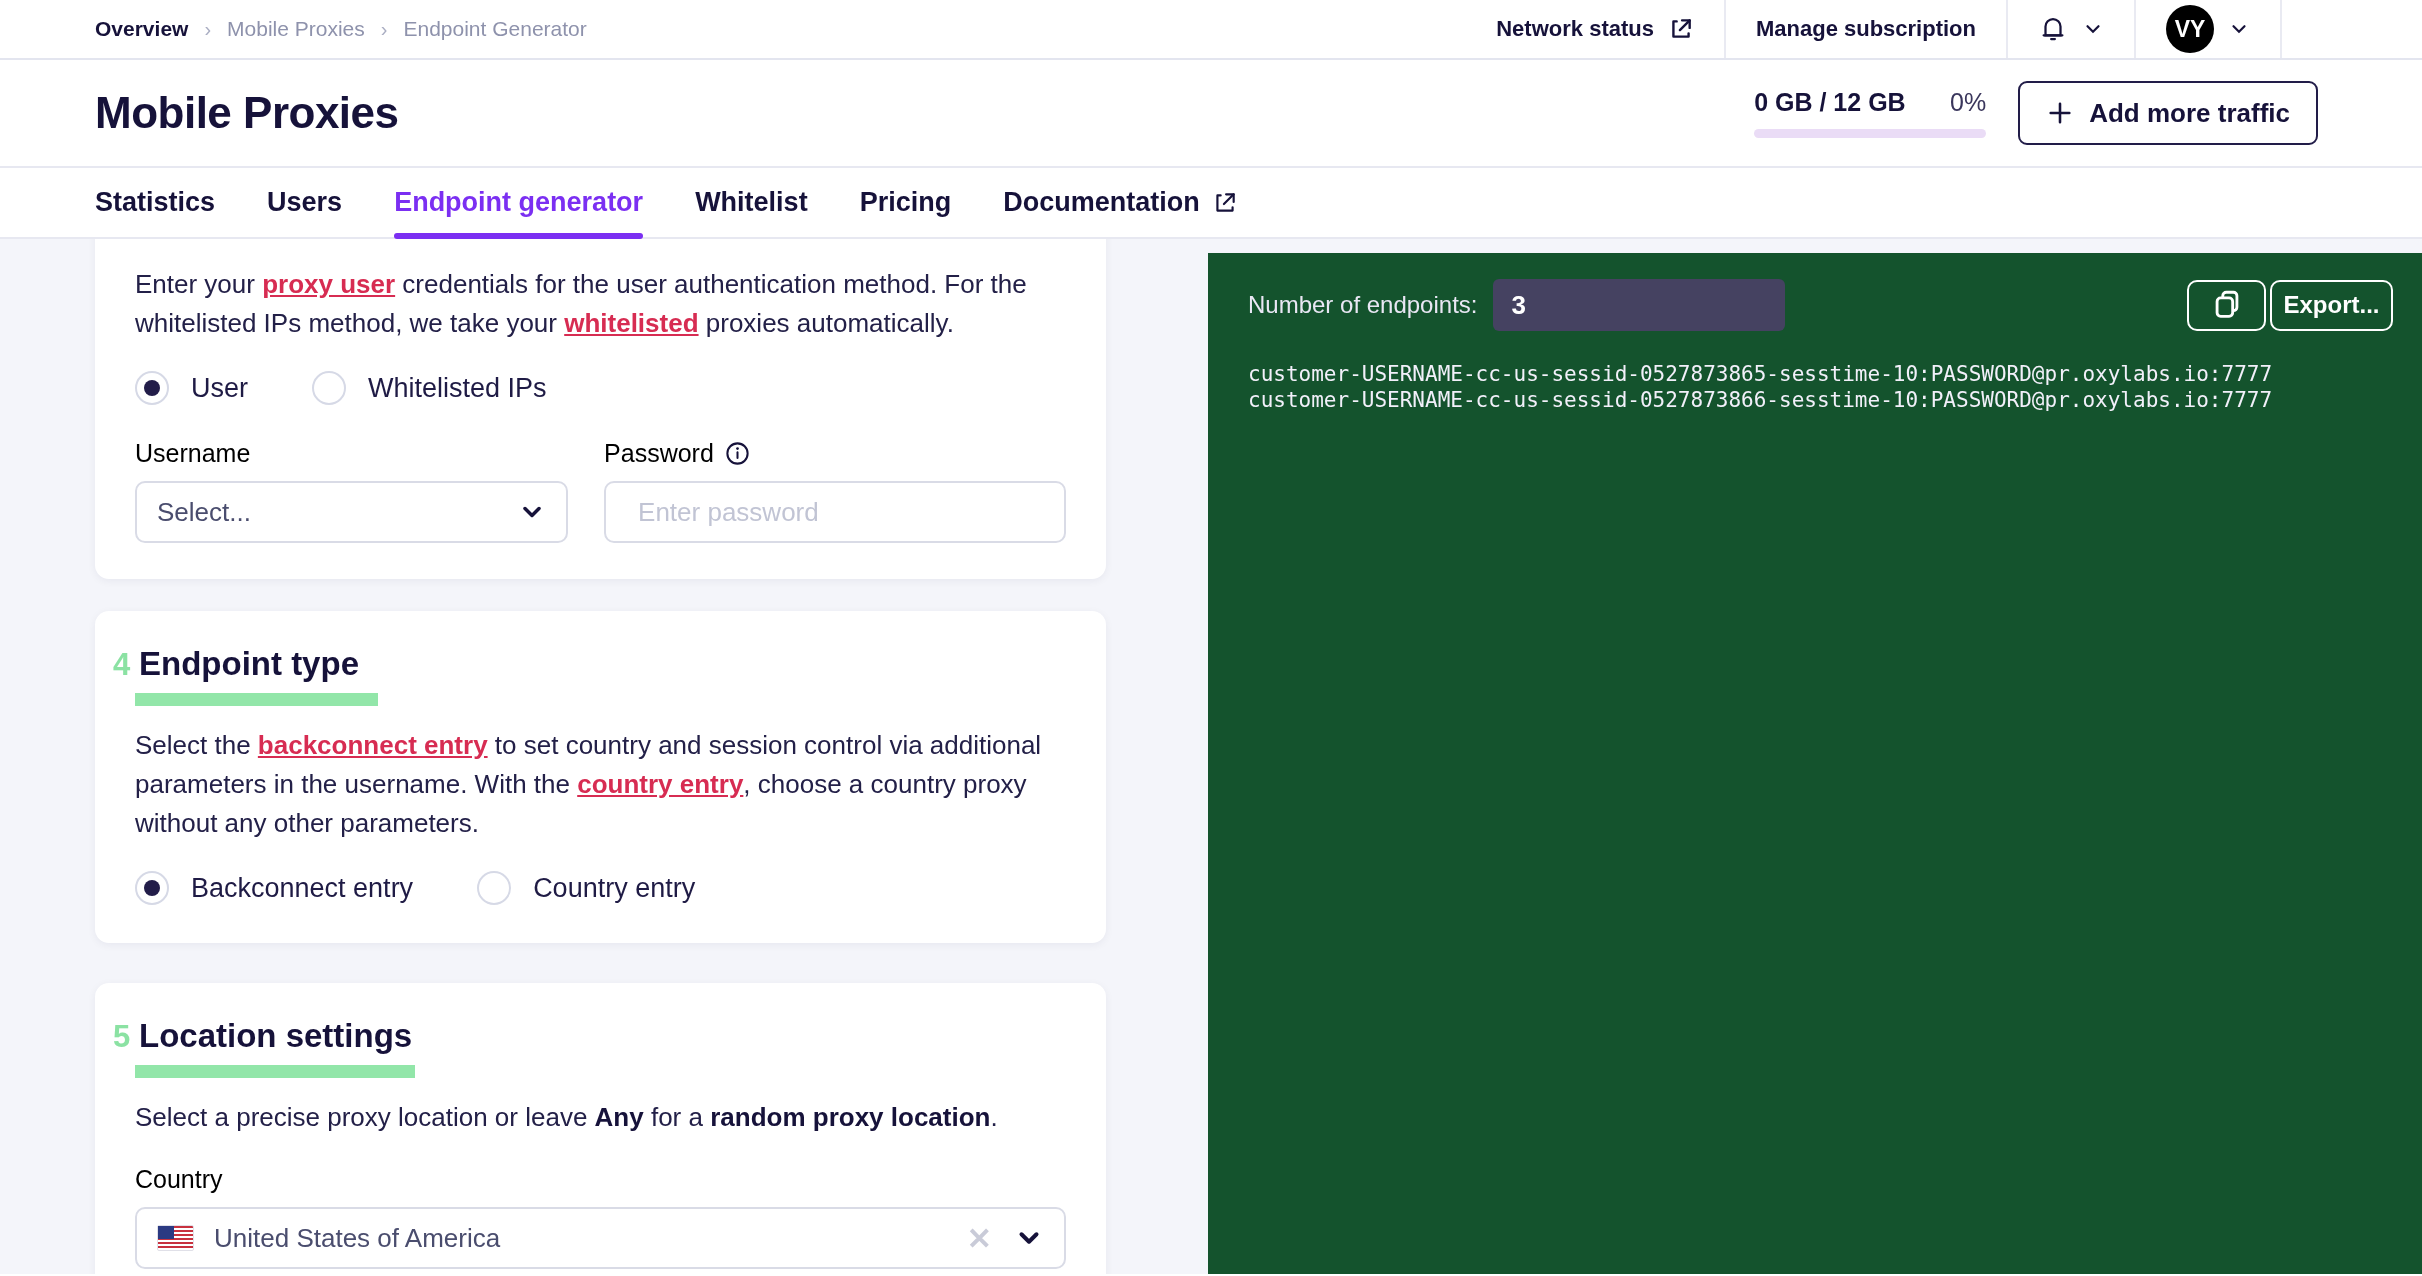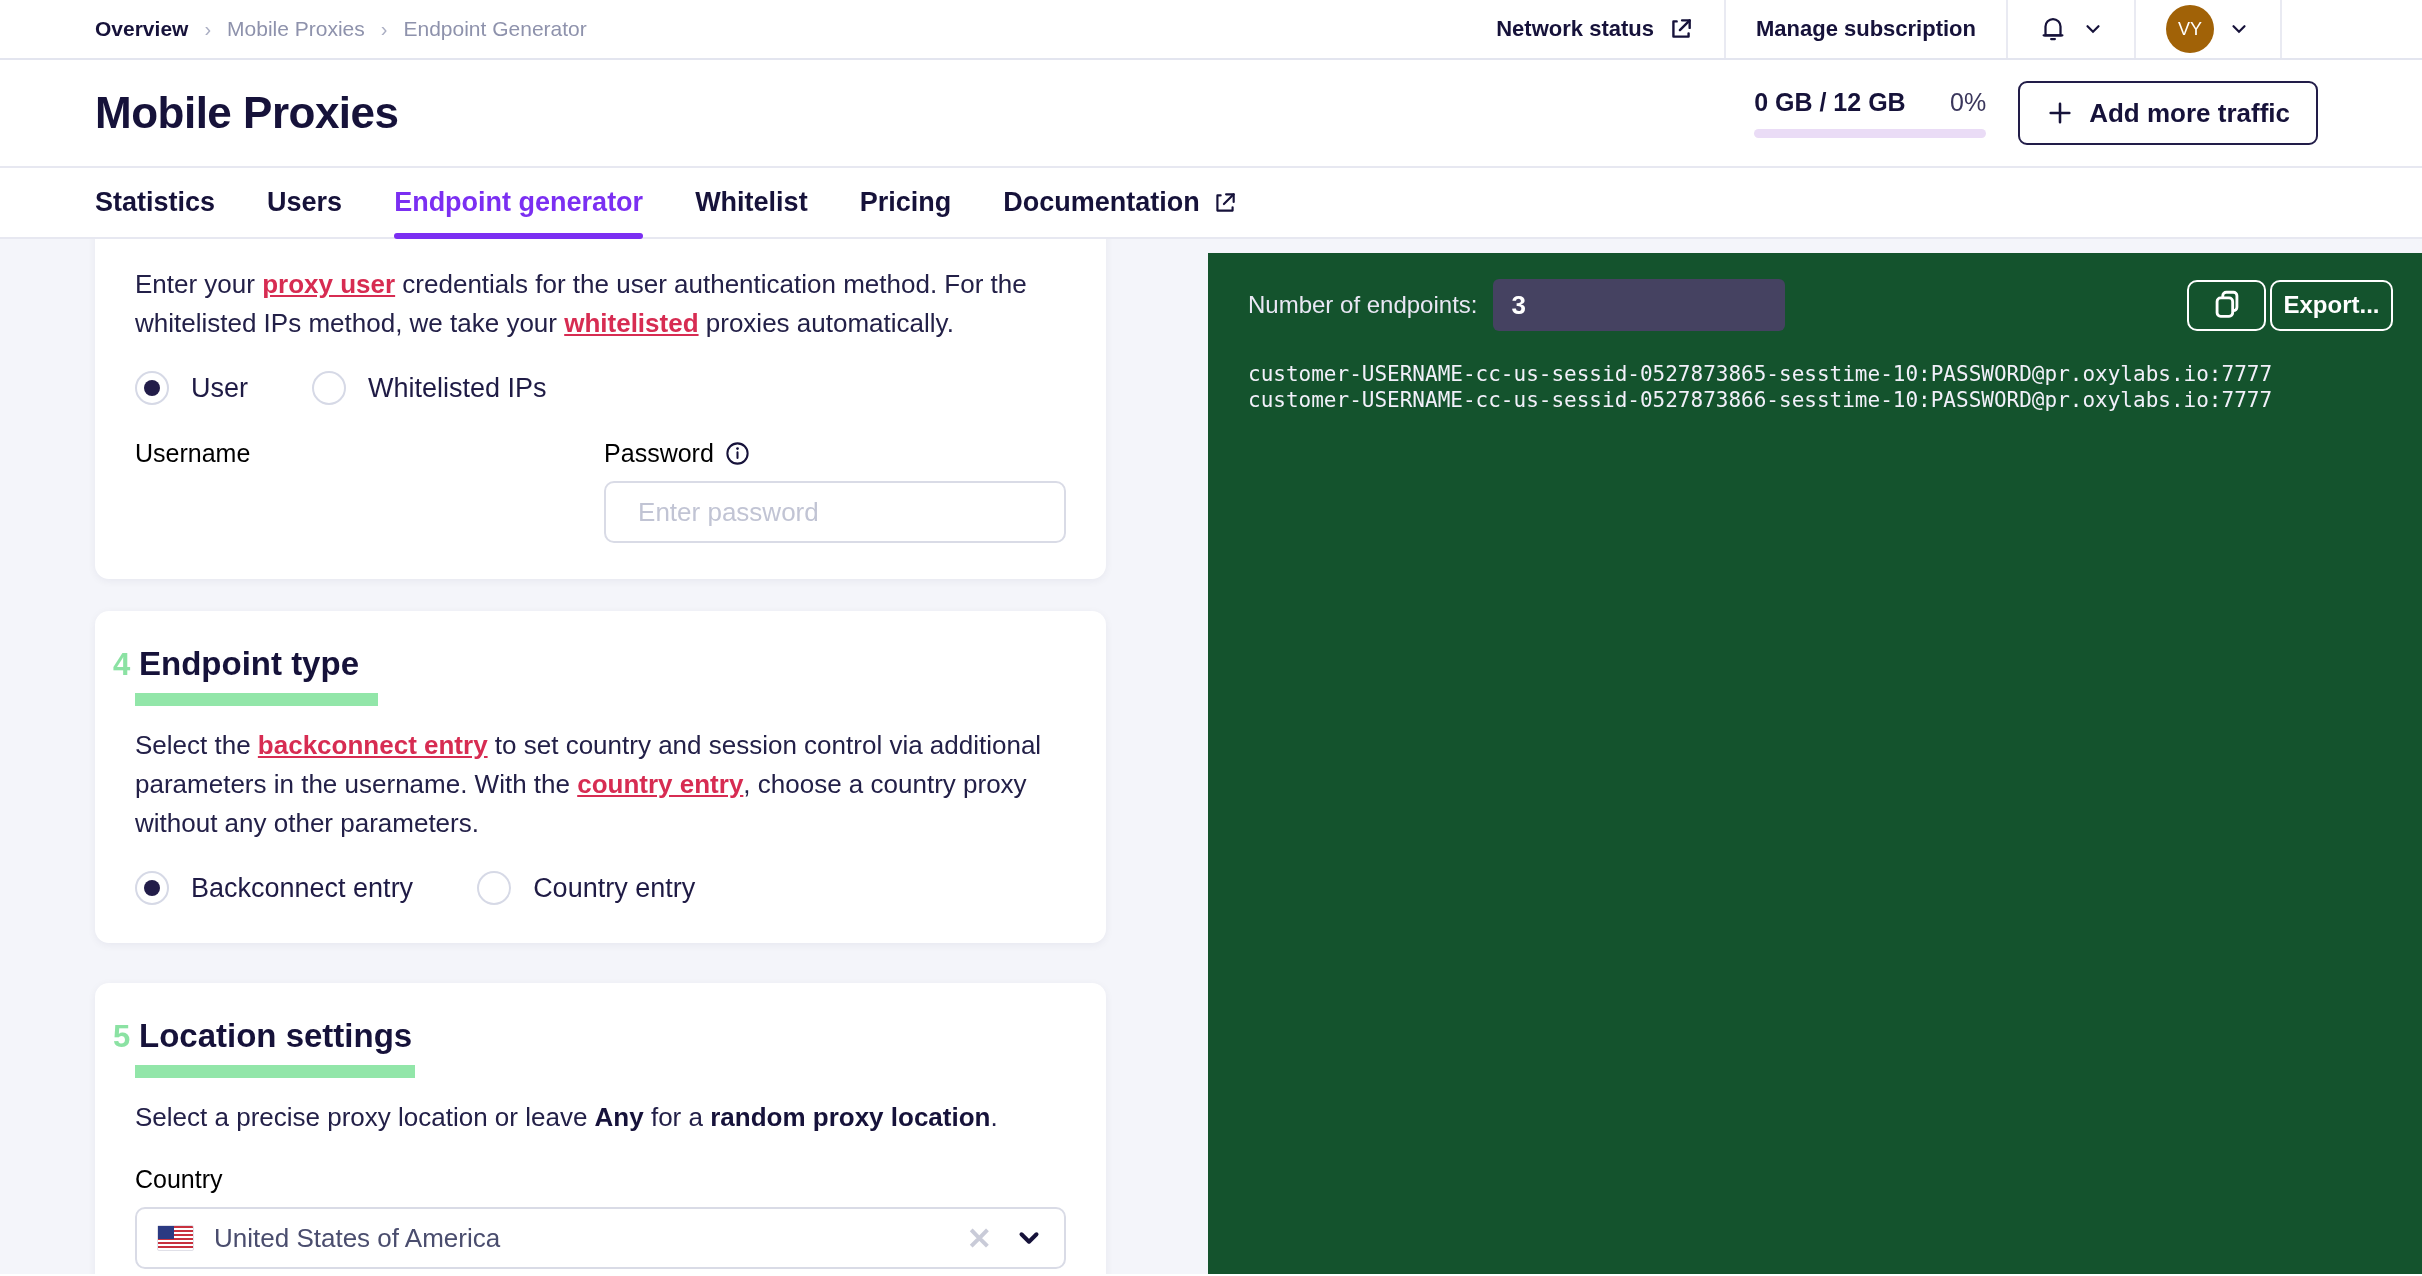--- a/index.html
+++ b/index.html
@@ -11,22 +11,22 @@
     border-bottom:2px solid #e3e5ef; background:#fff; }
   .breadcrumb { display:flex; align-items:center; padding-left:95px; font-size:21px; }
   .crumb-current { font-weight:700; color:#16123a; }
   .crumb { color:#8e92ac; font-weight:500; }
   .crumb-sep { color:#a9adc2; margin:0 16px; font-size:20px; }
   .topbar-right { display:flex; align-items:stretch; }
   .top-group { display:flex; align-items:center; gap:14px; padding:0 30px; font-size:22px;
     font-weight:600; color:#16123a; cursor:pointer; }
   .top-group.bordered { border-left:2px solid #e9eaf2; }
   .top-spacer { width:142px; border-left:2px solid #e9eaf2; }
-  .avatar { width:48px; height:48px; border-radius:50%; background:#a16207; color:#fff;
-    display:flex; align-items:center; justify-content:center; font-size:18px; font-weight:400; }
+  .avatar { width:48px; height:48px; border-radius:50%; background:#000000; color:#fff;
+    display:flex; align-items:center; justify-content:center; font-size:23px; font-weight:700; }
   .chev { display:inline-flex; }
 
   
   .titlerow { height:108px; display:flex; align-items:center; padding:0 104px 0 95px;
     border-bottom:2px solid #e7e8f1; background:#fff; }
   .page-title { font-size:44px; font-weight:700; color:#16123a; letter-spacing:-0.5px; }
   .title-right { margin-left:auto; display:flex; align-items:center; }
   .traffic { width:232px; margin-right:32px; }
   .traffic-line { display:flex; justify-content:space-between; align-items:baseline; }
   .traffic-used { font-size:25px; font-weight:700; color:#16123a; }
@@ -213,20 +213,29 @@
           <span class="radio-label">User</span>
         </div>
         <div class="radio">
           <span class="radio-circle"></span>
           <span class="radio-label">Whitelisted IPs</span>
         </div>
       </div>
       <div class="form-row">
         <div style="width:435px;">
           <div class="field-label">Username</div>
+          <div class="select-box">
+            <span class="select-value">Select...</span>
+            <span class="spring"></span>
+            <span>
+              <svg width="28" height="28" viewBox="0 0 24 24" fill="none" stroke="#16123a" stroke-width="3" stroke-linecap="round" stroke-linejoin="round">
+                  <path d="M6 9l6 6 6-6"></path>
+                </svg>
+            </span>
+          </div>
         </div>
         <div style="width:464px;">
           <div class="field-label">
             <span>Password</span>
             <span>
               <svg width="27" height="27" viewBox="0 0 24 24" fill="none" stroke="#16123a" stroke-width="1.8">
                   <circle cx="12" cy="12" r="9"></circle>
                   <path d="M12 11v5" stroke-linecap="round"></path>
                   <circle cx="12" cy="7.6" r="1.2" fill="#16123a" stroke="none"></circle>
                 </svg>

